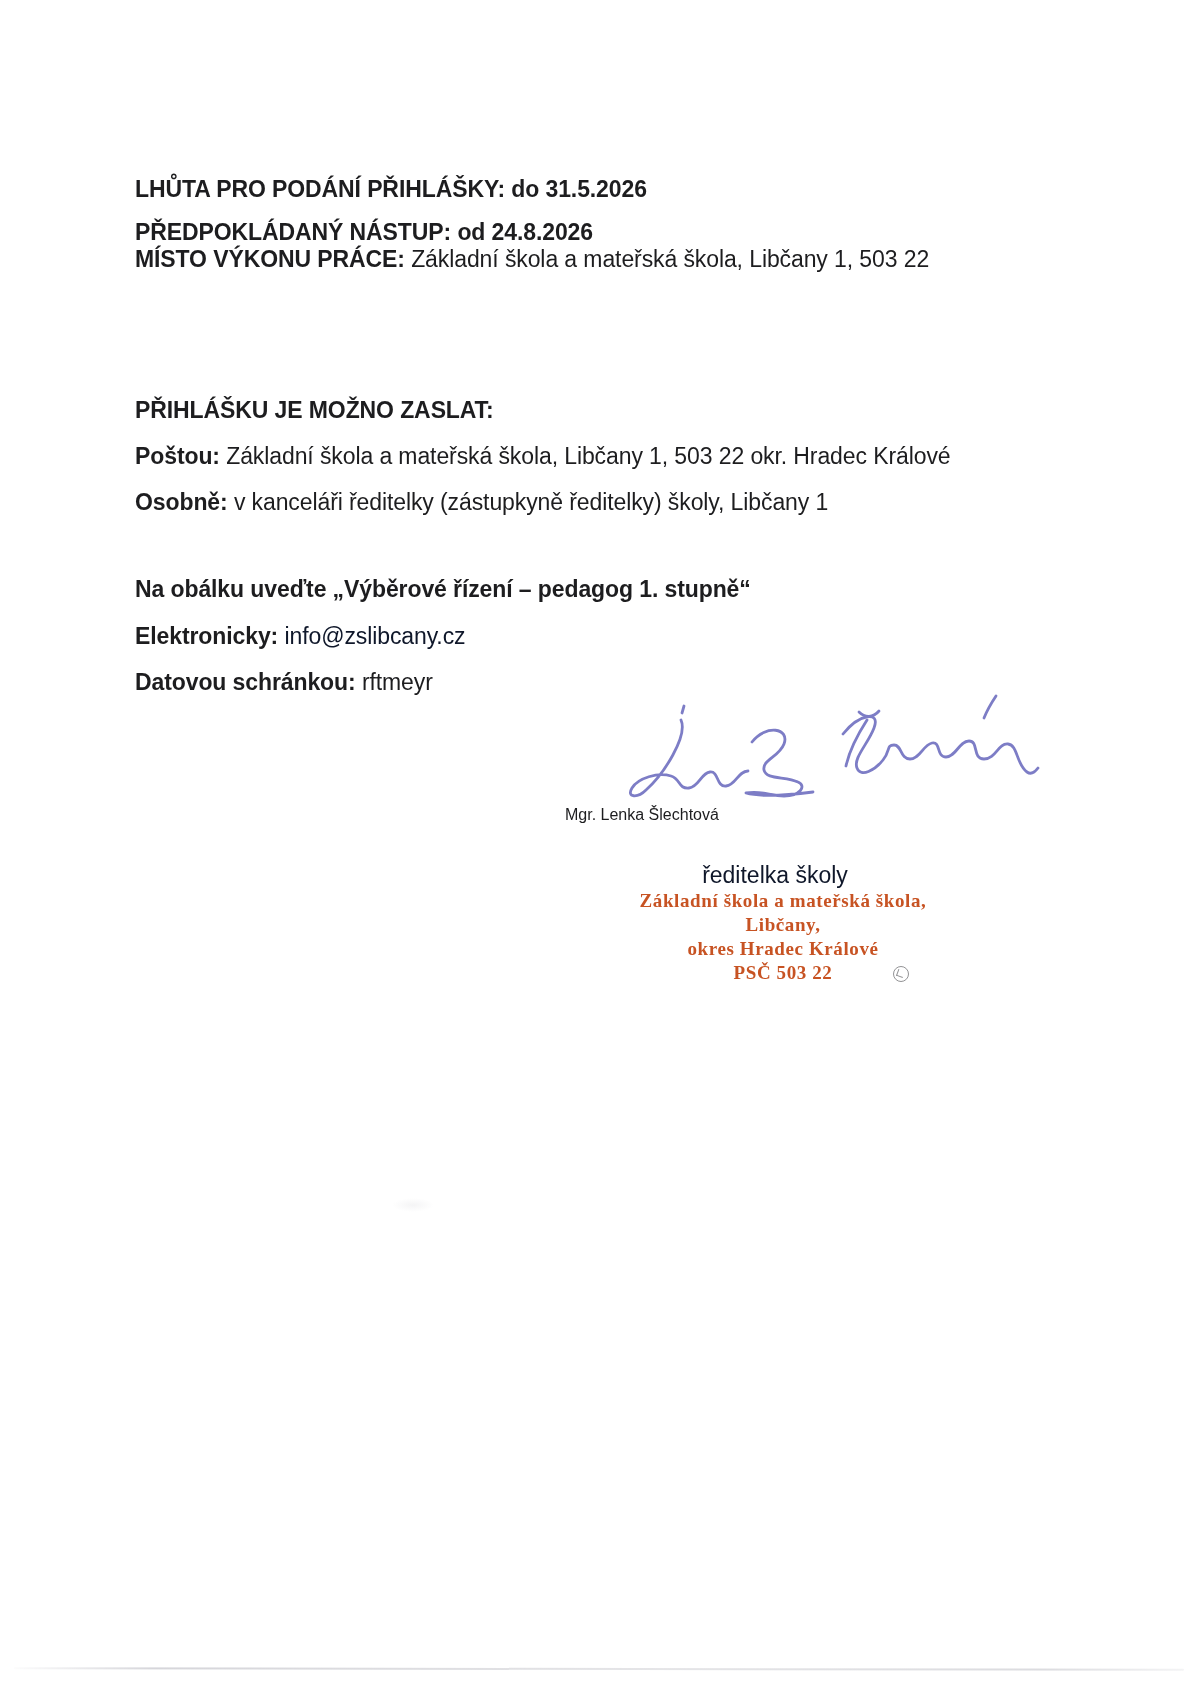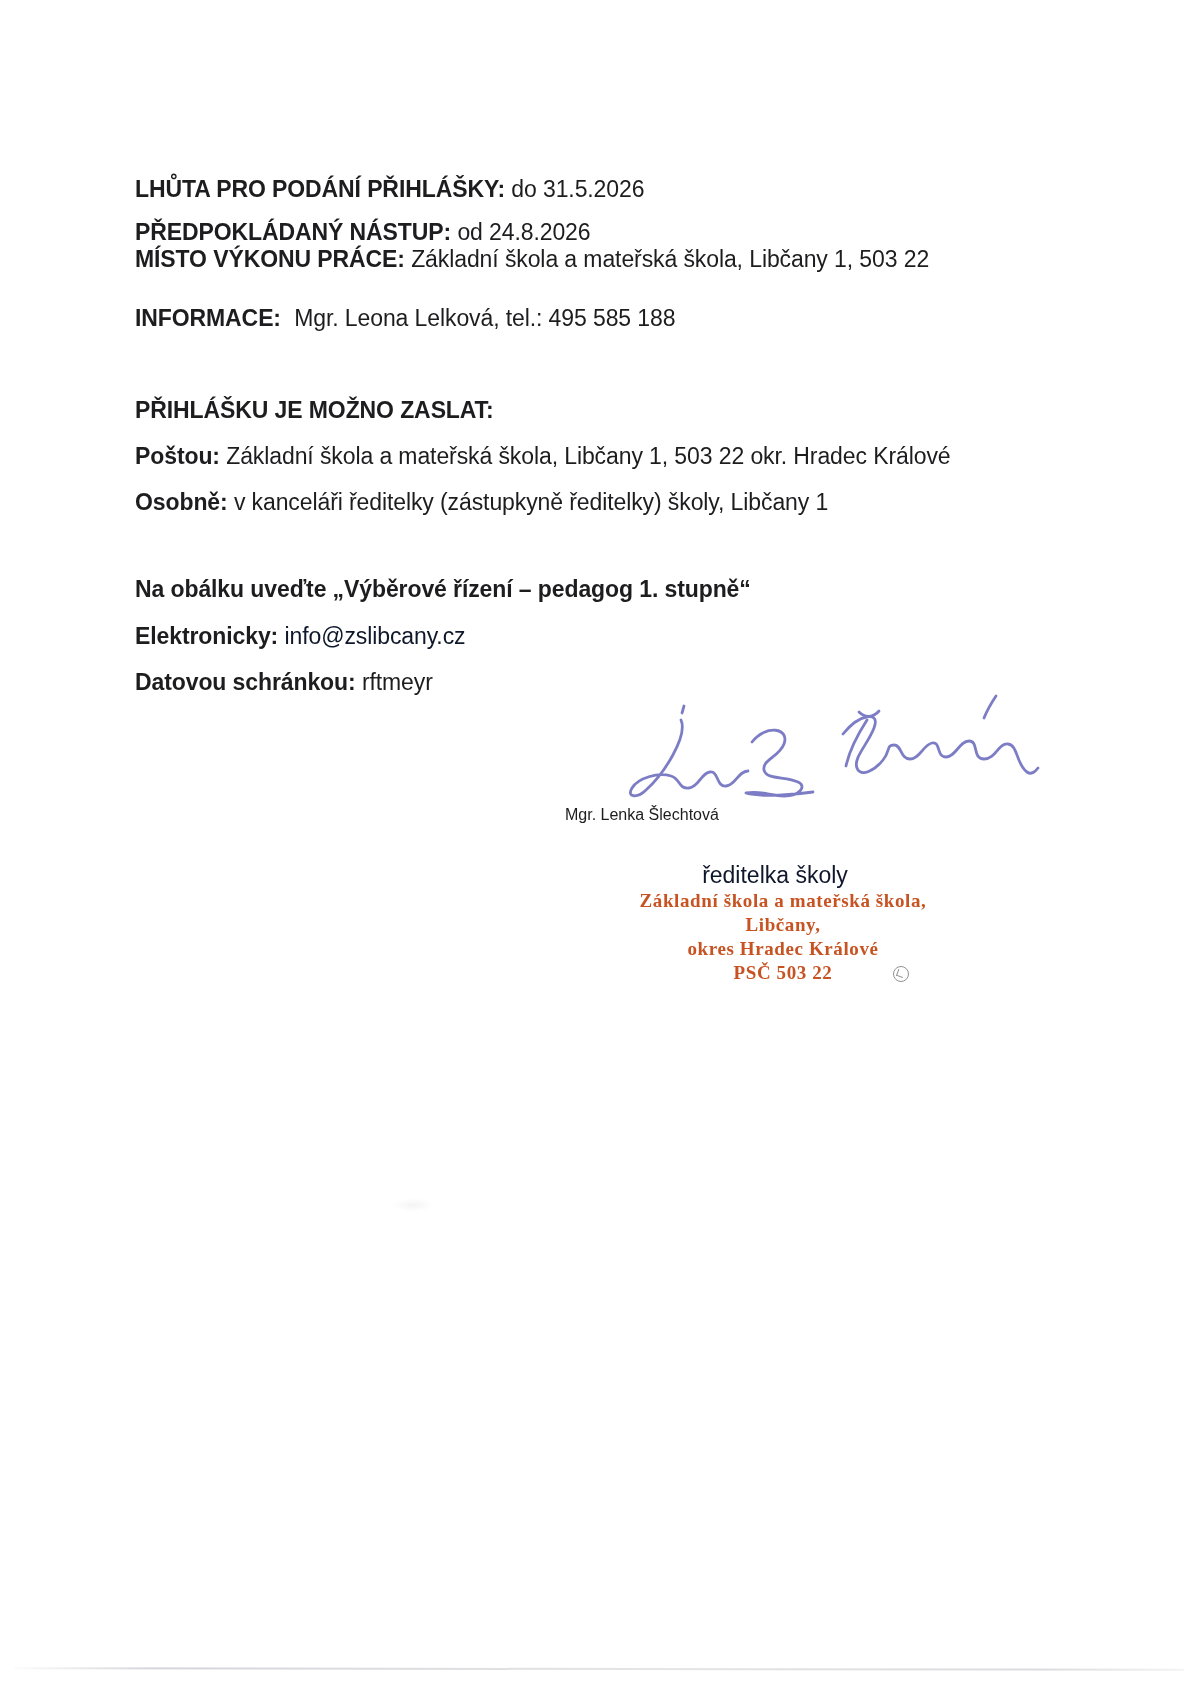--- a/index.html
+++ b/index.html
@@ -16,21 +16,21 @@
   .line {
     position: absolute;
     left: 135px;
     font-size: 23px;
     line-height: 30px;
     white-space: nowrap;
     letter-spacing: -0.1px;
   }
   .lbl { font-weight: 700; }
   .val { font-weight: 400; }
-  .val.bold { font-weight: 400; }
+  .val.bold { font-weight: 700; }
   .val.gap-wide { margin-left: 7px; }
   .val.link {
     text-underline-offset: 4px;
     text-decoration-thickness: 1.5px;
     color: #0f172a;
   }
 
   .l1  { top: 174px; }
   .l2  { top: 217px; }
   .l3  { top: 244px; }
@@ -133,24 +133,20 @@
   <div class="line l2">
     <span class="lbl">PŘEDPOKLÁDANÝ NÁSTUP:</span>
     <span class="val bold">od 24.8.2026</span>
   </div>
 
   <div class="line l3">
     <span class="lbl">MÍSTO VÝKONU PRÁCE:</span>
     <span class="val">Základní škola a mateřská škola, Libčany 1, 503 22</span>
   </div>
 
-  <div class="line l4">
-    <span class="lbl">INFORMACE:</span>
-    <span class="val gap-wide">Mgr. Leona Lelková, tel.: 495 585 188</span>
-  </div>
 
   <div class="line l5">
     <span class="lbl">PŘIHLÁŠKU JE MOŽNO ZASLAT:</span>
   </div>
 
   <div class="line l6">
     <span class="lbl">Poštou:</span>
     <span class="val">Základní škola a mateřská škola, Libčany 1, 503 22 okr. Hradec Králové</span>
   </div>
 

